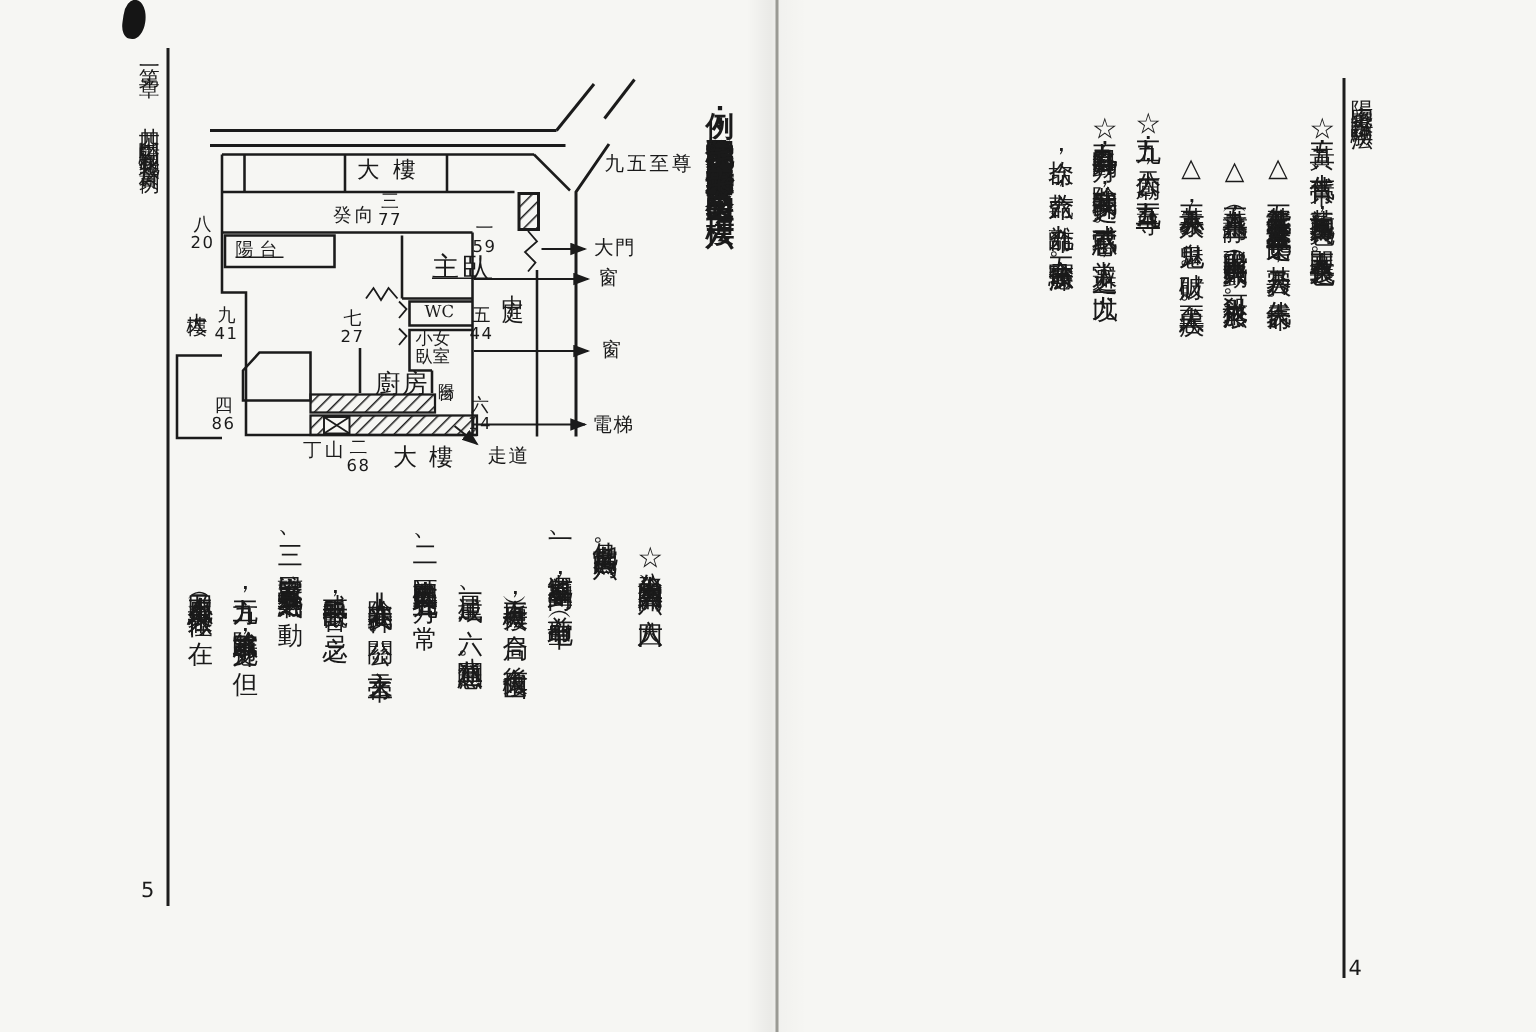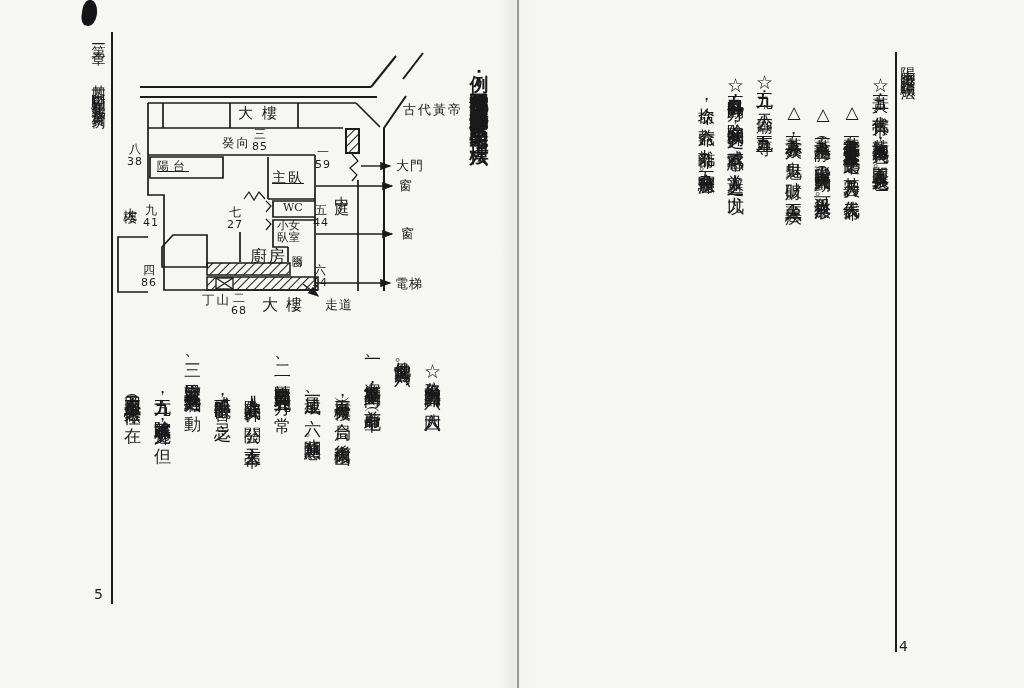--- a/index.html
+++ b/index.html
@@ -125,56 +125,56 @@
 
     <g stroke="#1b1b1b" stroke-width="1.4" fill="none">
       <path d="M361,166 H390" marker-end="url(#ah)"></path>
       <path d="M316,186 H392" marker-end="url(#ah)"></path>
       <path d="M316,234 H392" marker-end="url(#ah)"></path>
       <path d="M316,283 H390" marker-end="url(#ah)"></path>
       <path d="M303,284 L318,296" marker-end="url(#ah)"></path>
     </g>
   </svg>
 
-  <div class="dl" style="left:403px;top:103px;letter-spacing:2px;">古代黃帝</div>
+  <div class="dl" style="left:403px;top:103px;letter-spacing:2px;">九五至尊</div>
   <div class="dl" style="left:238px;top:106px;font-size:15px;letter-spacing:9px;">大樓</div>
   <div class="dl v" style="left:123px;top:197px;font-size:14px;letter-spacing:2px;">大樓</div>
   <div class="dl" style="left:262px;top:297px;font-size:16px;letter-spacing:8px;">大樓</div>
 
   <div class="dl" style="left:222px;top:136px;font-size:12.5px;letter-spacing:2px;">癸向</div>
   <div class="dl" style="left:202px;top:293px;font-size:12.5px;letter-spacing:2px;">丁山</div>
   <div class="dl v" style="left:333px;top:184px;font-size:15px;letter-spacing:4px;">中庭</div>
 
   <div class="dl" style="left:157px;top:160px;font-size:12px;letter-spacing:4px;text-decoration:underline;">陽台</div>
-  <div class="dl" style="left:272px;top:170px;font-size:14px;letter-spacing:2px;text-decoration:underline;">主臥</div>
+  <div class="dl" style="left:288px;top:170px;font-size:18px;letter-spacing:2px;text-decoration:underline;">主臥</div>
   <div class="dl" style="left:283px;top:202px;font-size:11px;">WC</div>
   <div class="dl two-line" style="left:277px;top:219px;font-size:11.5px;text-align:right;">
     <span>小女</span>
     <span>臥室</span>
   </div>
   <div class="dl" style="left:250px;top:248px;font-size:17px;letter-spacing:1px;">廚房</div>
   <div class="dl v" style="left:291px;top:247px;font-size:11px;">陽台</div>
 
   <div class="dl" style="left:396px;top:159px;letter-spacing:1px;">大門</div>
   <div class="dl" style="left:399px;top:179px;">窗</div>
   <div class="dl" style="left:401px;top:227px;">窗</div>
   <div class="dl" style="left:395px;top:277px;letter-spacing:1px;">電梯</div>
   <div class="dl" style="left:325px;top:298px;letter-spacing:1px;">走道</div>
 
   <div class="star" style="left:251px;top:128px;">
     <span class="cn">三</span>
-    <span class="num">85</span>
+    <span class="num">77</span>
   </div>
   <div class="star" style="left:314px;top:146px;">
     <span class="cn">一</span>
     <span class="num">59</span>
   </div>
   <div class="star" style="left:126px;top:143px;">
     <span class="cn">八</span>
-    <span class="num">38</span>
+    <span class="num">20</span>
   </div>
   <div class="star" style="left:142px;top:204px;">
     <span class="cn">九</span>
     <span class="num">41</span>
   </div>
   <div class="star" style="left:226px;top:206px;">
     <span class="cn">七</span>
     <span class="num">27</span>
   </div>
   <div class="star" style="left:312px;top:204px;">

